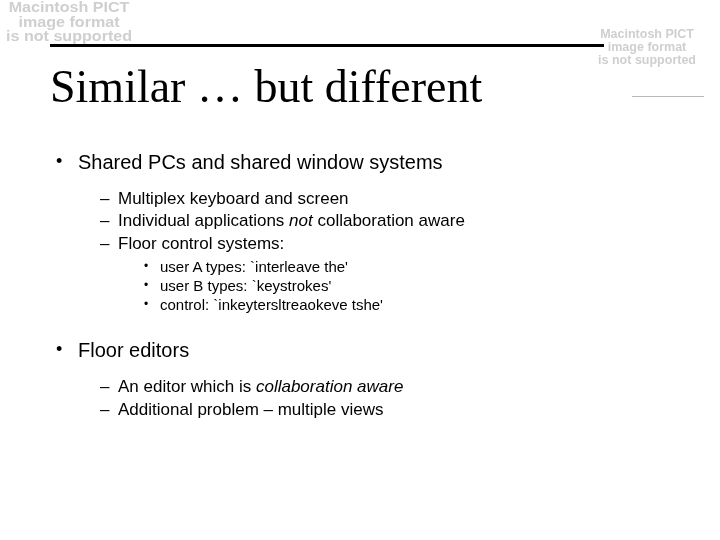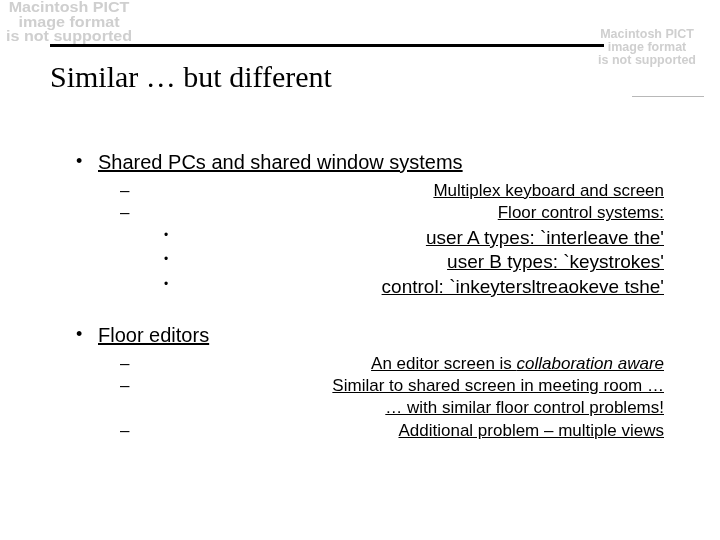--- a/index.html
+++ b/index.html
@@ -53,31 +53,30 @@
     top: 96px;
     width: 72px;
     height: 0;
     border-top: 1px solid #b8b8b8;
   }
   .title {
     position: absolute;
     left: 50px;
     top: 60px;
     font-family: "Comic Sans MS", "Comic Sans", cursive;
-    font-size: 30px;
+    font-size: 46px;
     font-weight: 400;
   }
   .body {
     position: absolute;
-    left: 72px;
+    left: 52px;
     top: 150px;
     right: 40px;
     font-size: 17px;
     line-height: 1.28;
-    text-decoration: underline;
   }
   ul.l1 {
     list-style: none;
     margin: 0;
     padding: 0;
   }
   ul.l1 > li {
     position: relative;
     padding-left: 26px;
     margin-bottom: 4px;
@@ -85,41 +84,40 @@
   }
   ul.l1 > li::before {
     content: "•";
     position: absolute;
     left: 4px;
     top: 0;
     font-size: 18px;
   }
   ul.l2 {
     list-style: none;
-    margin: 4px 0 8px 0;
+    margin: 12px 0 8px 0;
     padding: 0 0 0 22px;
     font-size: 17px;
-    text-align: right;
   }
   ul.l2 > li {
     position: relative;
     padding-left: 18px;
     margin-bottom: 1px;
   }
   ul.l2 > li::before {
     content: "–";
     position: absolute;
     left: 0;
     top: 0;
   }
   ul.l3 {
     list-style: none;
     margin: 2px 0 10px 0;
     padding: 0 0 0 26px;
-    font-size: 19px;
+    font-size: 15px;
   }
   ul.l3 > li {
     position: relative;
     padding-left: 16px;
     margin-bottom: 0px;
   }
   ul.l3 > li::before {
     content: "•";
     position: absolute;
     left: 0;
@@ -149,40 +147,39 @@
   <div class="side-box"></div>
 
   <div class="title">Similar … but different</div>
 
   <div class="body">
     <ul class="l1">
       <li>
         <span>Shared PCs and shared window systems</span>
         <ul class="l2">
           <li><span>Multiplex keyboard and screen</span></li>
+          <li>
+            <span>Individual applications </span><span class="em">not</span><span> collaboration aware</span>
+          </li>
           <li><span>Floor control systems:</span>
             <ul class="l3">
               <li><span>user A types: `interleave the'</span></li>
               <li><span>user B types: `keystrokes'</span></li>
               <li><span>control: `inkeytersltreaokeve tshe'</span></li>
             </ul>
           </li>
         </ul>
       </li>
     </ul>
     <div class="gap"></div>
     <ul class="l1">
       <li>
         <span>Floor editors</span>
         <ul class="l2">
           <li>
-            <span>An editor screen is </span><span class="em">collaboration aware</span><span></span>
-          </li>
-          <li>
-            <span>Similar to shared screen in meeting room …</span>
-            <span class="indent-cont">… with similar floor control problems!</span>
+            <span>An editor which is </span><span class="em">collaboration aware</span><span></span>
           </li>
           <li><span>Additional problem – multiple views</span></li>
         </ul>
       </li>
     </ul>
   </div>
 </div>
 
 </body></html>

